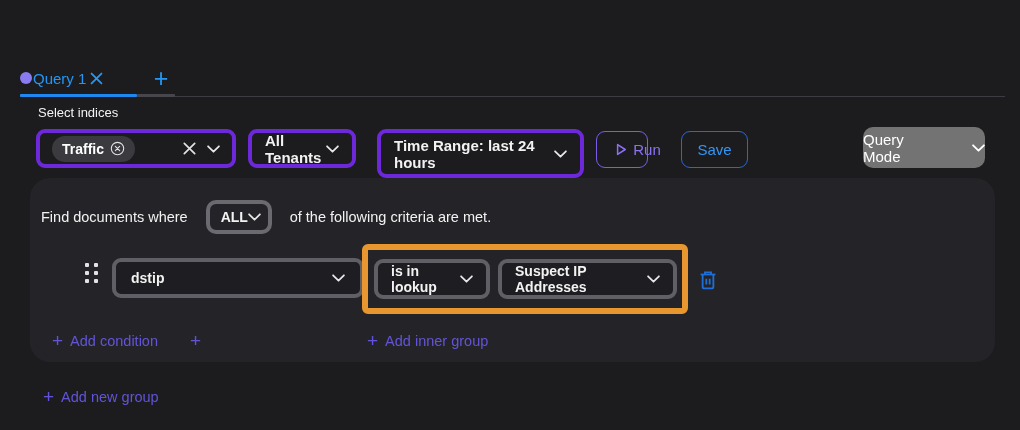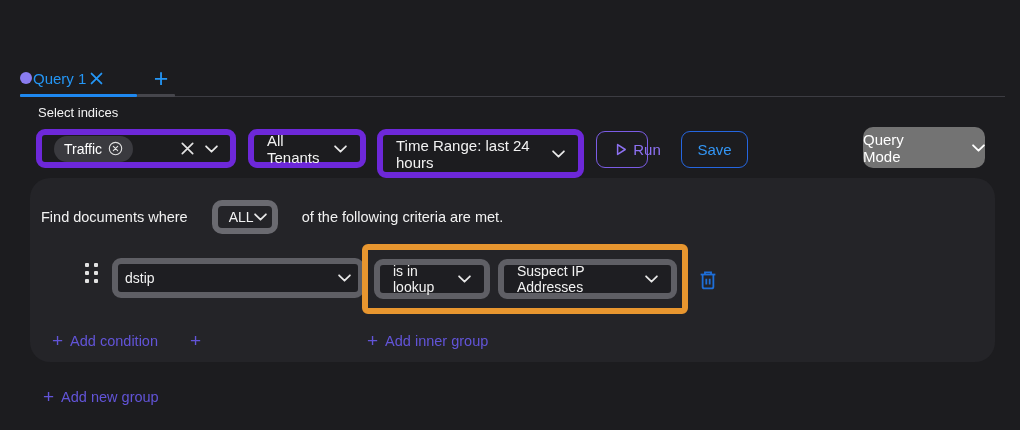--- a/index.html
+++ b/index.html
@@ -22,50 +22,50 @@
   .tab-close{color:#2496f5;display:flex;margin-left:3px;}
   .add-tab{left:146px;top:62px;width:30px;height:32px;justify-content:center;
     color:#2496f5;font-size:25px;font-weight:400;cursor:pointer;line-height:1;}
   .tabline-thin{left:20px;top:96px;width:985px;height:1px;background:#3c3c42;}
   .tabline-active{left:20px;top:94px;width:117px;height:3px;background:#1e88f0;border-radius:1px;}
   .tabline-gray{left:137px;top:94px;width:38px;height:3px;background:#46464c;border-radius:1px;}
 
   
   .indices-label{left:38px;top:105px;font-size:13px;color:#f3f3f3;}
   .select{
-    border:6px solid #6d28d9;border-radius:9px;box-sizing:border-box;
-    color:#f2f2f2;cursor:pointer;background:transparent;
+    border:4px solid #6d28d9;border-radius:9px;box-sizing:border-box;
+    color:#f2f2f2;cursor:pointer;background:transparent;font-weight:bold;
   }
   .indices-select{left:36px;top:129px;width:200px;height:39px;padding:0 12px;}
   .chip{background:#3a3a3f;border-radius:13px;height:26px;padding:0 10px;gap:6px;
     font-size:14px;color:#ffffff;}
   .chip svg{display:block;}
   .spacer{flex:1;}
   .icon-btn{display:flex;color:#e2e2e2;cursor:pointer;}
   .chev{display:flex;color:#e8e8e8;}
-  .tenants-select{left:248px;top:129px;width:118px;height:39px;padding:0 13px;justify-content:space-between;font-size:15px;}
+  .tenants-select{left:248px;top:129px;width:108px;height:39px;padding:0 13px;justify-content:space-between;font-size:15px;}
   .time-select{left:377px;top:129px;width:207px;height:49px;padding:0 13px;justify-content:space-between;font-size:15px;}
   .btn{border-radius:9px;box-sizing:border-box;justify-content:center;cursor:pointer;font-size:15px;background:transparent;}
   .run-btn{left:596px;top:131px;width:52px;height:37px;border:1.5px solid #7b5ce6;color:#8d71f2;gap:6px;padding-left:32px;}
   .save-btn{left:681px;top:131px;width:67px;height:37px;border:1.5px solid #2566e0;color:#3396f5;}
   .qmode-btn{left:863px;top:127px;width:122px;height:41px;border-radius:10px;background:#737373;
     color:#ffffff;gap:27px;border:none;}
 
   
   .panel{left:30px;top:178px;width:965px;height:184px;background:#242428;border-radius:20px;}
   .group-header{left:41px;top:199px;height:36px;font-size:14.5px;color:#f2f2f2;}
-  .all-select{width:66px;height:34px;margin:0 24px;padding:0 11px;justify-content:space-between;
+  .all-select{width:66px;height:34px;margin:0 18px;padding:0 11px;justify-content:space-between;
     font-size:14px;border-color:#6a6a70;border-radius:10px;}
 
   
   .drag-handle{left:85px;top:263px;display:grid;grid-template-columns:repeat(2,4px);
     grid-auto-rows:4px;gap:4px 5px;cursor:grab;}
   .drag-handle i{background:#e3e3e3;border-radius:1px;}
   .cond-select{background:#1e1e22;border-color:#5f5f65;font-size:14px;justify-content:space-between;}
-  .field-select{left:112px;top:258px;width:252px;height:40px;padding:0 7px;}
+  .field-select{left:112px;top:258px;width:252px;height:40px;padding:0 15px;}
   .op-select{left:374px;top:259px;width:116px;height:40px;padding:0 13px;}
   .val-select{left:498px;top:259px;width:179px;height:40px;padding:0 13px;}
   .highlight{left:362px;top:244px;width:326px;height:70px;box-sizing:border-box;
     border:6px solid #e8962f;border-radius:6px;pointer-events:none;}
   .trash-btn{left:699px;top:270px;color:#1e6fd9;display:flex;cursor:pointer;}
 
   
   .link{gap:7px;color:#6254d8;font-size:14.5px;cursor:pointer;height:18px;}
   .link .plus{font-size:19px;line-height:1;margin-top:-2px;}
   .link-add-cond{left:52px;top:332px;}

